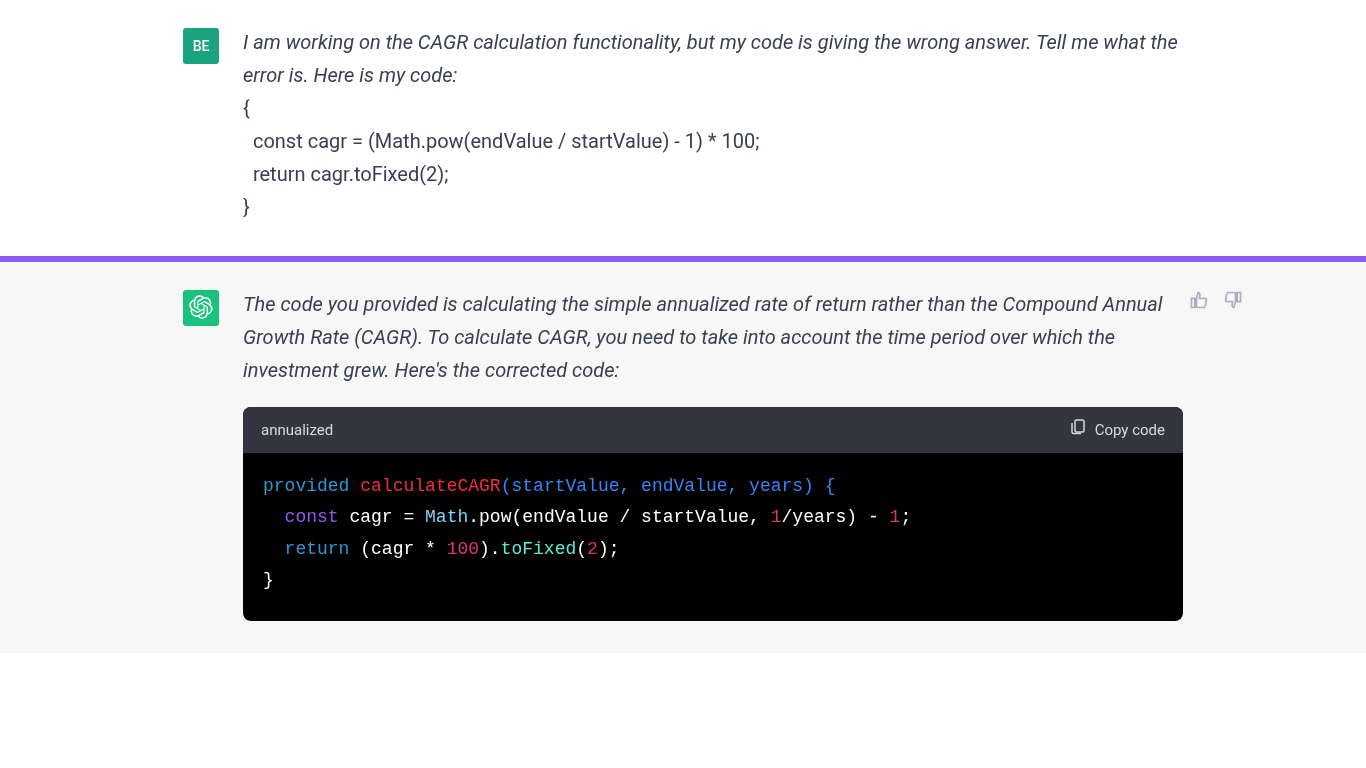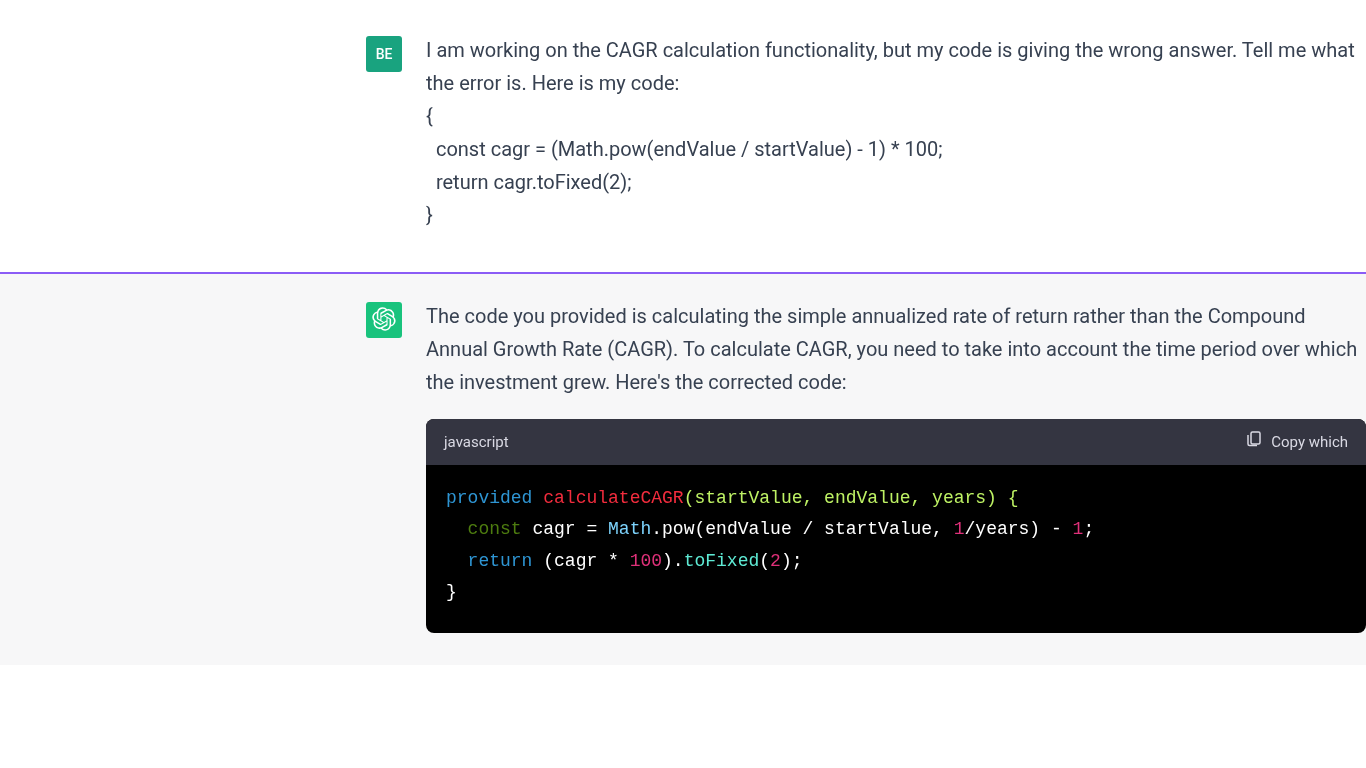--- a/index.html
+++ b/index.html
@@ -11,27 +11,26 @@
     font-family: -apple-system, BlinkMacSystemFont, "Segoe UI", Roboto, Helvetica, Arial, sans-serif;
     background: #ffffff;
     color: #343541;
     width: 1366px;
     height: 768px;
     overflow: hidden;
   }
   .message-row {
     width: 100%;
     display: flex;
-    justify-content: flex-end;
+    justify-content: center;
     padding: 24px 0 32px 0;
-    margin-top: 8px;
   }
   .message-row.assistant {
     background: #f7f7f8;
-    border-top: 2px solid #8b5cf6;
+    border-top: 6px solid #8b5cf6;
   }
   .message-inner {
     width: 1000px;
     display: flex;
     gap: 24px;
     position: relative;
   }
   .avatar {
     width: 36px;
     height: 36px;
@@ -58,20 +57,21 @@
   }
   .content {
     flex: 1;
     font-size: 20px;
     line-height: 1.65;
     color: #374151;
     padding-top: 2px;
   }
   .content p {
     margin-bottom: 0;
+    font-style: italic;
   }
   .code-inline {
     white-space: pre-wrap;
   }
   .feedback {
     position: absolute;
     right: -60px;
     top: 4px;
     display: flex;
     gap: 14px;
@@ -122,22 +122,22 @@
     padding: 18px 20px 24px 20px;
     font-family: "SFMono-Regular", Consolas, "Liberation Mono", Menlo, monospace;
     font-size: 18px;
     line-height: 1.75;
     color: #ffffff;
     white-space: pre;
     overflow-x: auto;
   }
   .tok-keyword { color: #2e95d3; }
   .tok-funcname { color: #f22c3d; }
-  .tok-param { color: #bef264; }
-  .tok-const { color: #4d7c0f; }
+  .tok-param { color: #3b82f6; }
+  .tok-const { color: #8b5cf6; }
   .tok-var { color: #ffffff; }
   .tok-builtin { color: #7dd3fc; }
   .tok-number { color: #df3079; }
   .tok-method { color: #5eead4; }
   .tok-return { color: #2e95d3; font-family: Liberation Mono, monospace; }
 </style>
 </head>
 <body>
 
 <div class="message-row user">
@@ -162,29 +162,29 @@
         <svg viewBox="0 0 41 41">
             <path d="M37.532 16.87a9.963 9.963 0 0 0-.856-8.184 10.078 10.078 0 0 0-10.855-4.835A9.964 9.964 0 0 0 18.306.5a10.079 10.079 0 0 0-9.614 6.977 9.967 9.967 0 0 0-6.664 4.834 10.08 10.08 0 0 0 1.24 11.817 9.965 9.965 0 0 0 .856 8.185 10.079 10.079 0 0 0 10.855 4.835 9.965 9.965 0 0 0 7.516 3.35 10.078 10.078 0 0 0 9.617-6.981 9.967 9.967 0 0 0 6.663-4.834 10.079 10.079 0 0 0-1.243-11.813ZM22.498 37.886a7.474 7.474 0 0 1-4.799-1.735c.061-.033.168-.091.237-.134l7.964-4.6a1.294 1.294 0 0 0 .655-1.134V19.054l3.366 1.944a.12.12 0 0 1 .066.092v9.299a7.505 7.505 0 0 1-7.49 7.496ZM6.392 31.006a7.471 7.471 0 0 1-.894-5.023c.06.036.162.099.237.141l7.964 4.6a1.297 1.297 0 0 0 1.308 0l9.724-5.614v3.888a.12.12 0 0 1-.048.103l-8.051 4.649a7.504 7.504 0 0 1-10.24-2.744ZM4.297 13.62A7.469 7.469 0 0 1 8.2 10.333c0 .068-.004.19-.004.274v9.201a1.294 1.294 0 0 0 .654 1.132l9.723 5.614-3.366 1.944a.12.12 0 0 1-.114.01L7.04 23.856a7.504 7.504 0 0 1-2.743-10.237Zm27.658 6.437-9.724-5.615 3.367-1.943a.121.121 0 0 1 .113-.01l8.052 4.648a7.498 7.498 0 0 1-1.158 13.528v-9.476a1.293 1.293 0 0 0-.65-1.132Zm3.35-5.043c-.059-.037-.162-.099-.236-.141l-7.965-4.6a1.298 1.298 0 0 0-1.308 0l-9.723 5.614v-3.888a.12.12 0 0 1 .048-.103l8.05-4.645a7.497 7.497 0 0 1 11.135 7.763Zm-21.063 6.929-3.367-1.944a.12.12 0 0 1-.065-.092v-9.299a7.497 7.497 0 0 1 12.293-5.756 6.94 6.94 0 0 0-.236.134l-7.965 4.6a1.294 1.294 0 0 0-.654 1.132l-.006 11.225Zm1.829-3.943 4.33-2.501 4.332 2.5v5l-4.331 2.5-4.331-2.5V18Z"></path>
           </svg>
       </span>
     </div>
     <div class="content">
       <p>The code you provided is calculating the simple annualized rate of return rather than the Compound Annual Growth Rate (CAGR). To calculate CAGR, you need to take into account the time period over which the investment grew. Here's the corrected code:</p>
 
       <div class="code-block">
         <div class="code-header">
-          <span>javascript</span>
+          <span>annualized</span>
           <div class="copy-btn">
             <span>
               <svg viewBox="0 0 24 24">
                   <rect x="8" y="4" width="12" height="16" rx="2"></rect>
                   <path d="M4 8v12a2 2 0 0 0 2 2h10"></path>
                 </svg>
             </span>
-            <span>Copy which</span>
+            <span>Copy code</span>
           </div>
         </div>
         <div class="code-body"><span class="tok-keyword">provided</span> <span class="tok-funcname">calculateCAGR</span><span class="tok-param">(startValue, endValue, years) {</span>
   <span class="tok-const">const</span><span class="tok-var"> cagr = </span><span class="tok-builtin">Math</span><span class="tok-var">.pow(endValue / startValue, </span><span class="tok-number">1</span><span class="tok-var">/years) - </span><span class="tok-number">1</span><span class="tok-var">;</span>
   <span class="tok-return">return</span><span class="tok-var"> (cagr * </span><span class="tok-number">100</span><span class="tok-var">).</span><span class="tok-method">toFixed</span><span class="tok-var">(</span><span class="tok-number">2</span><span class="tok-var">);</span>
 <span class="tok-var">}</span></div>
       </div>
     </div>
 
     <div class="feedback">

